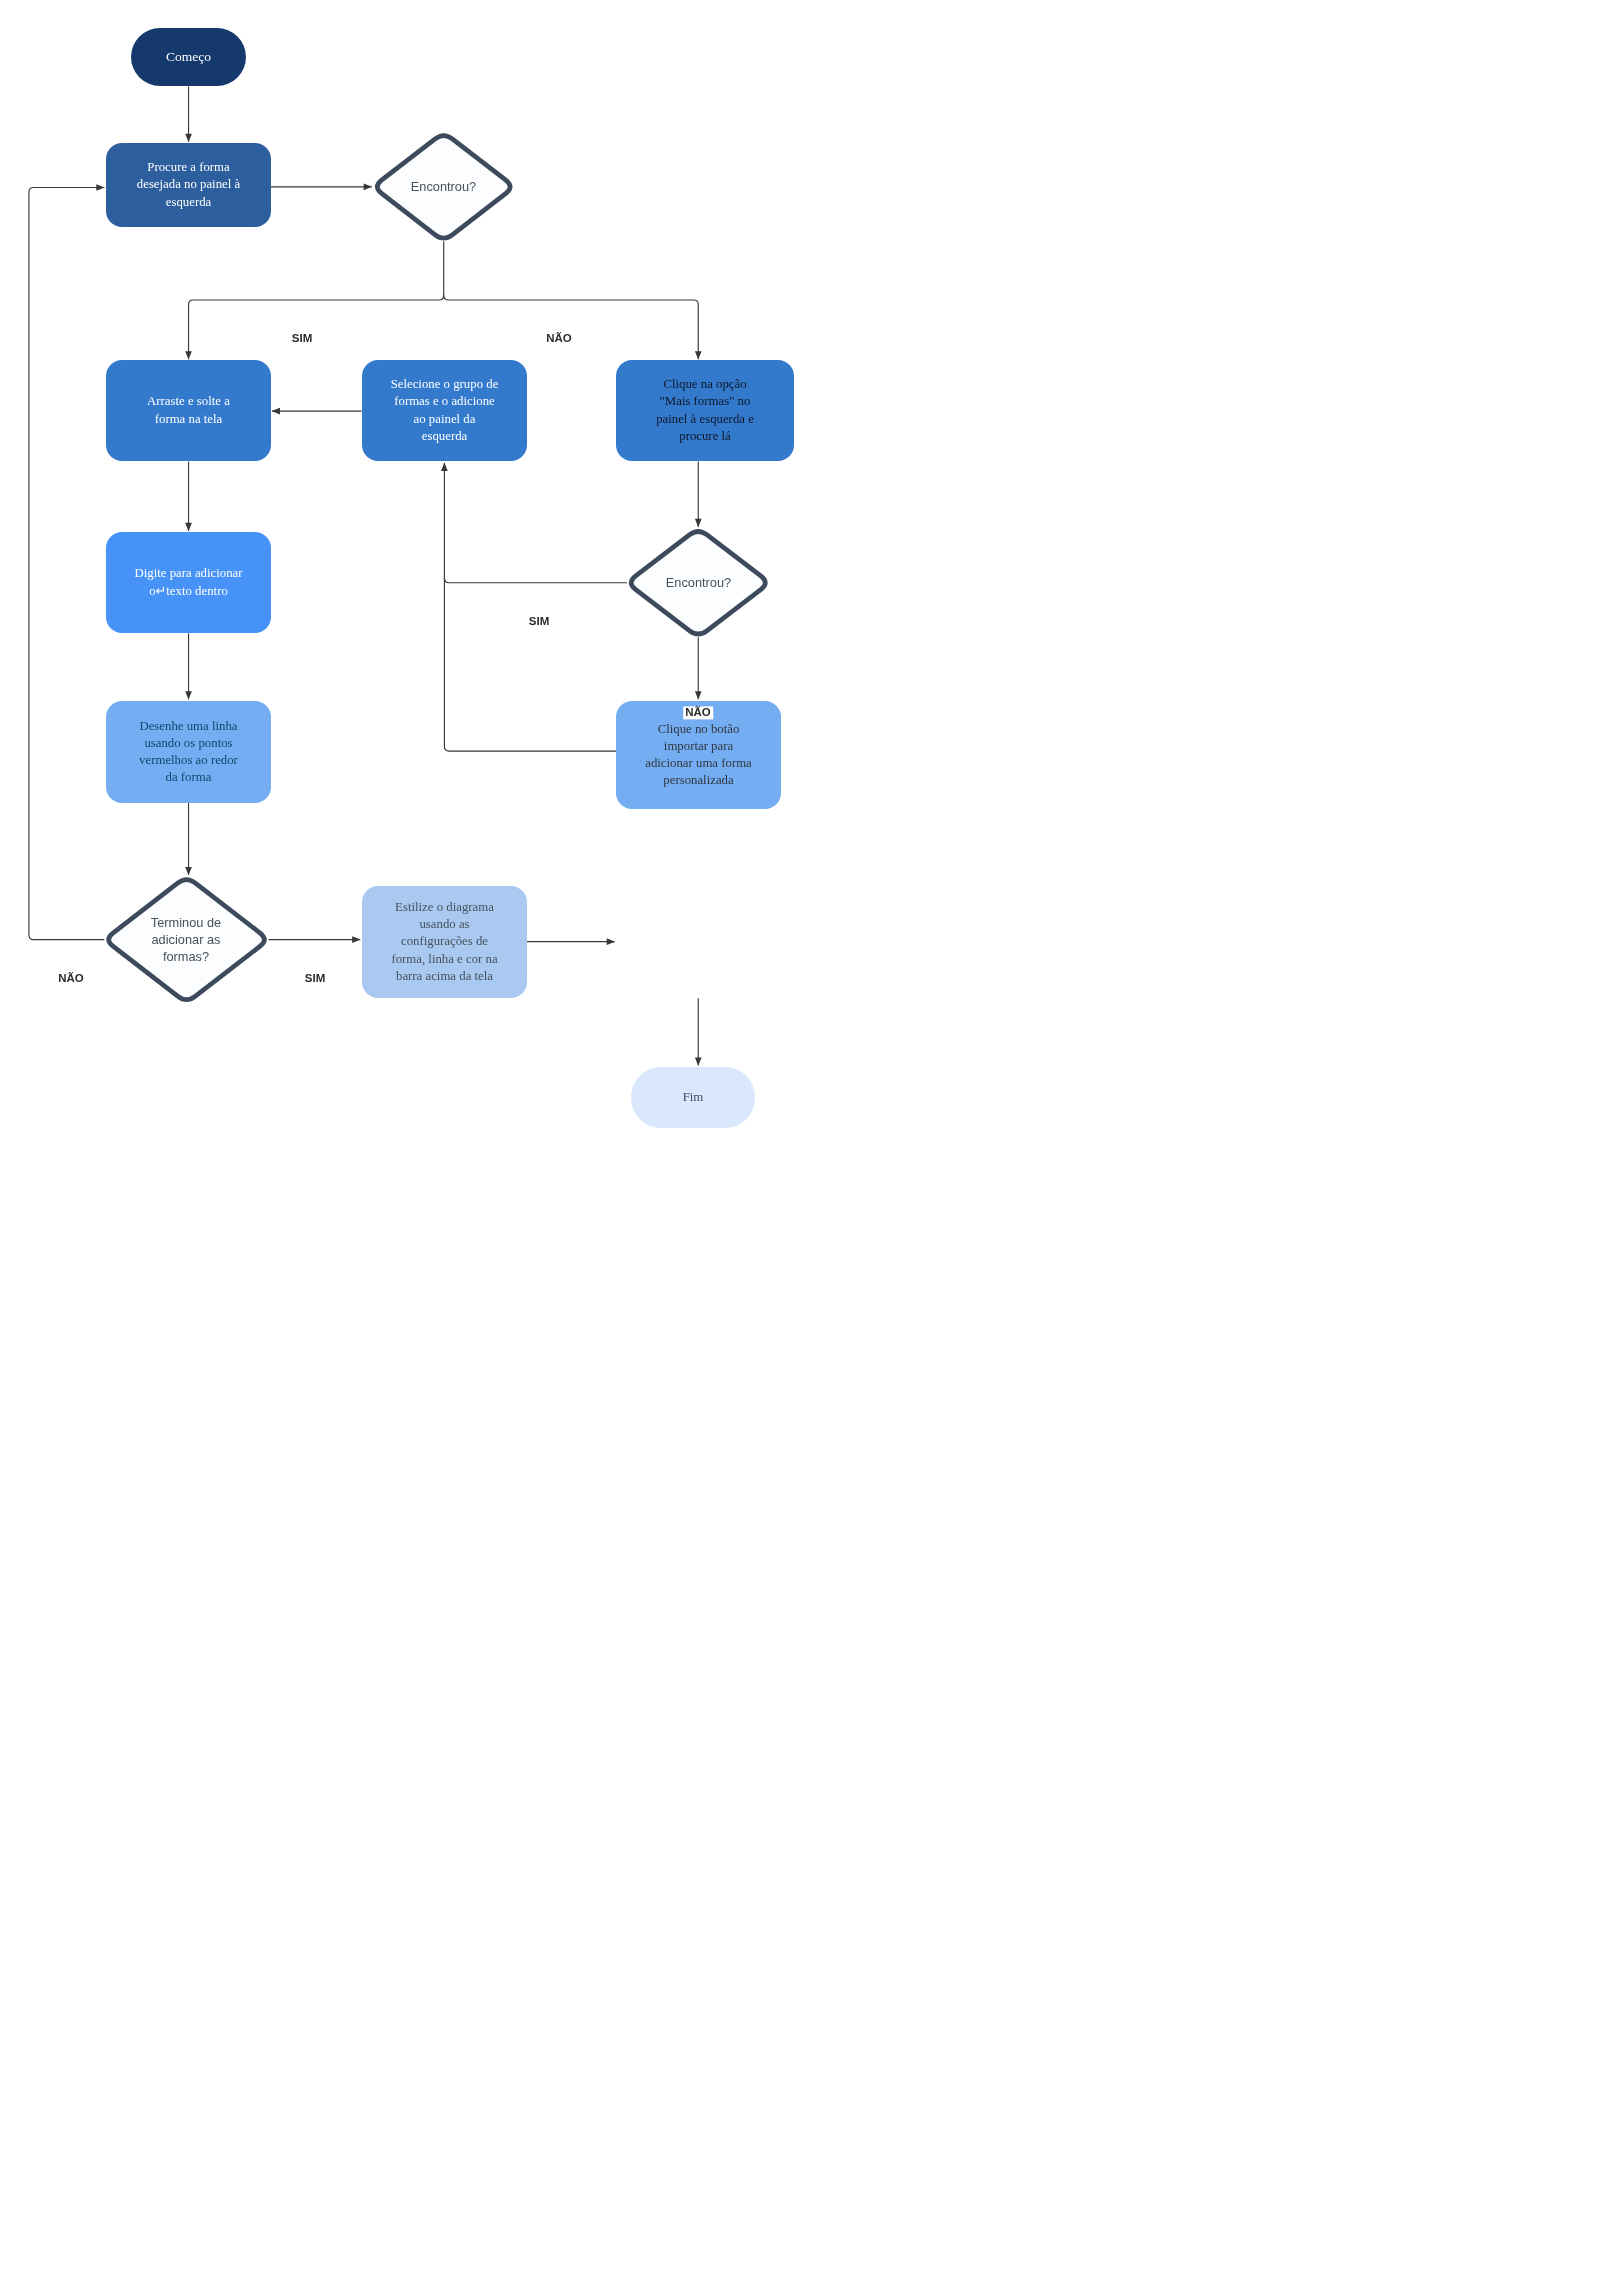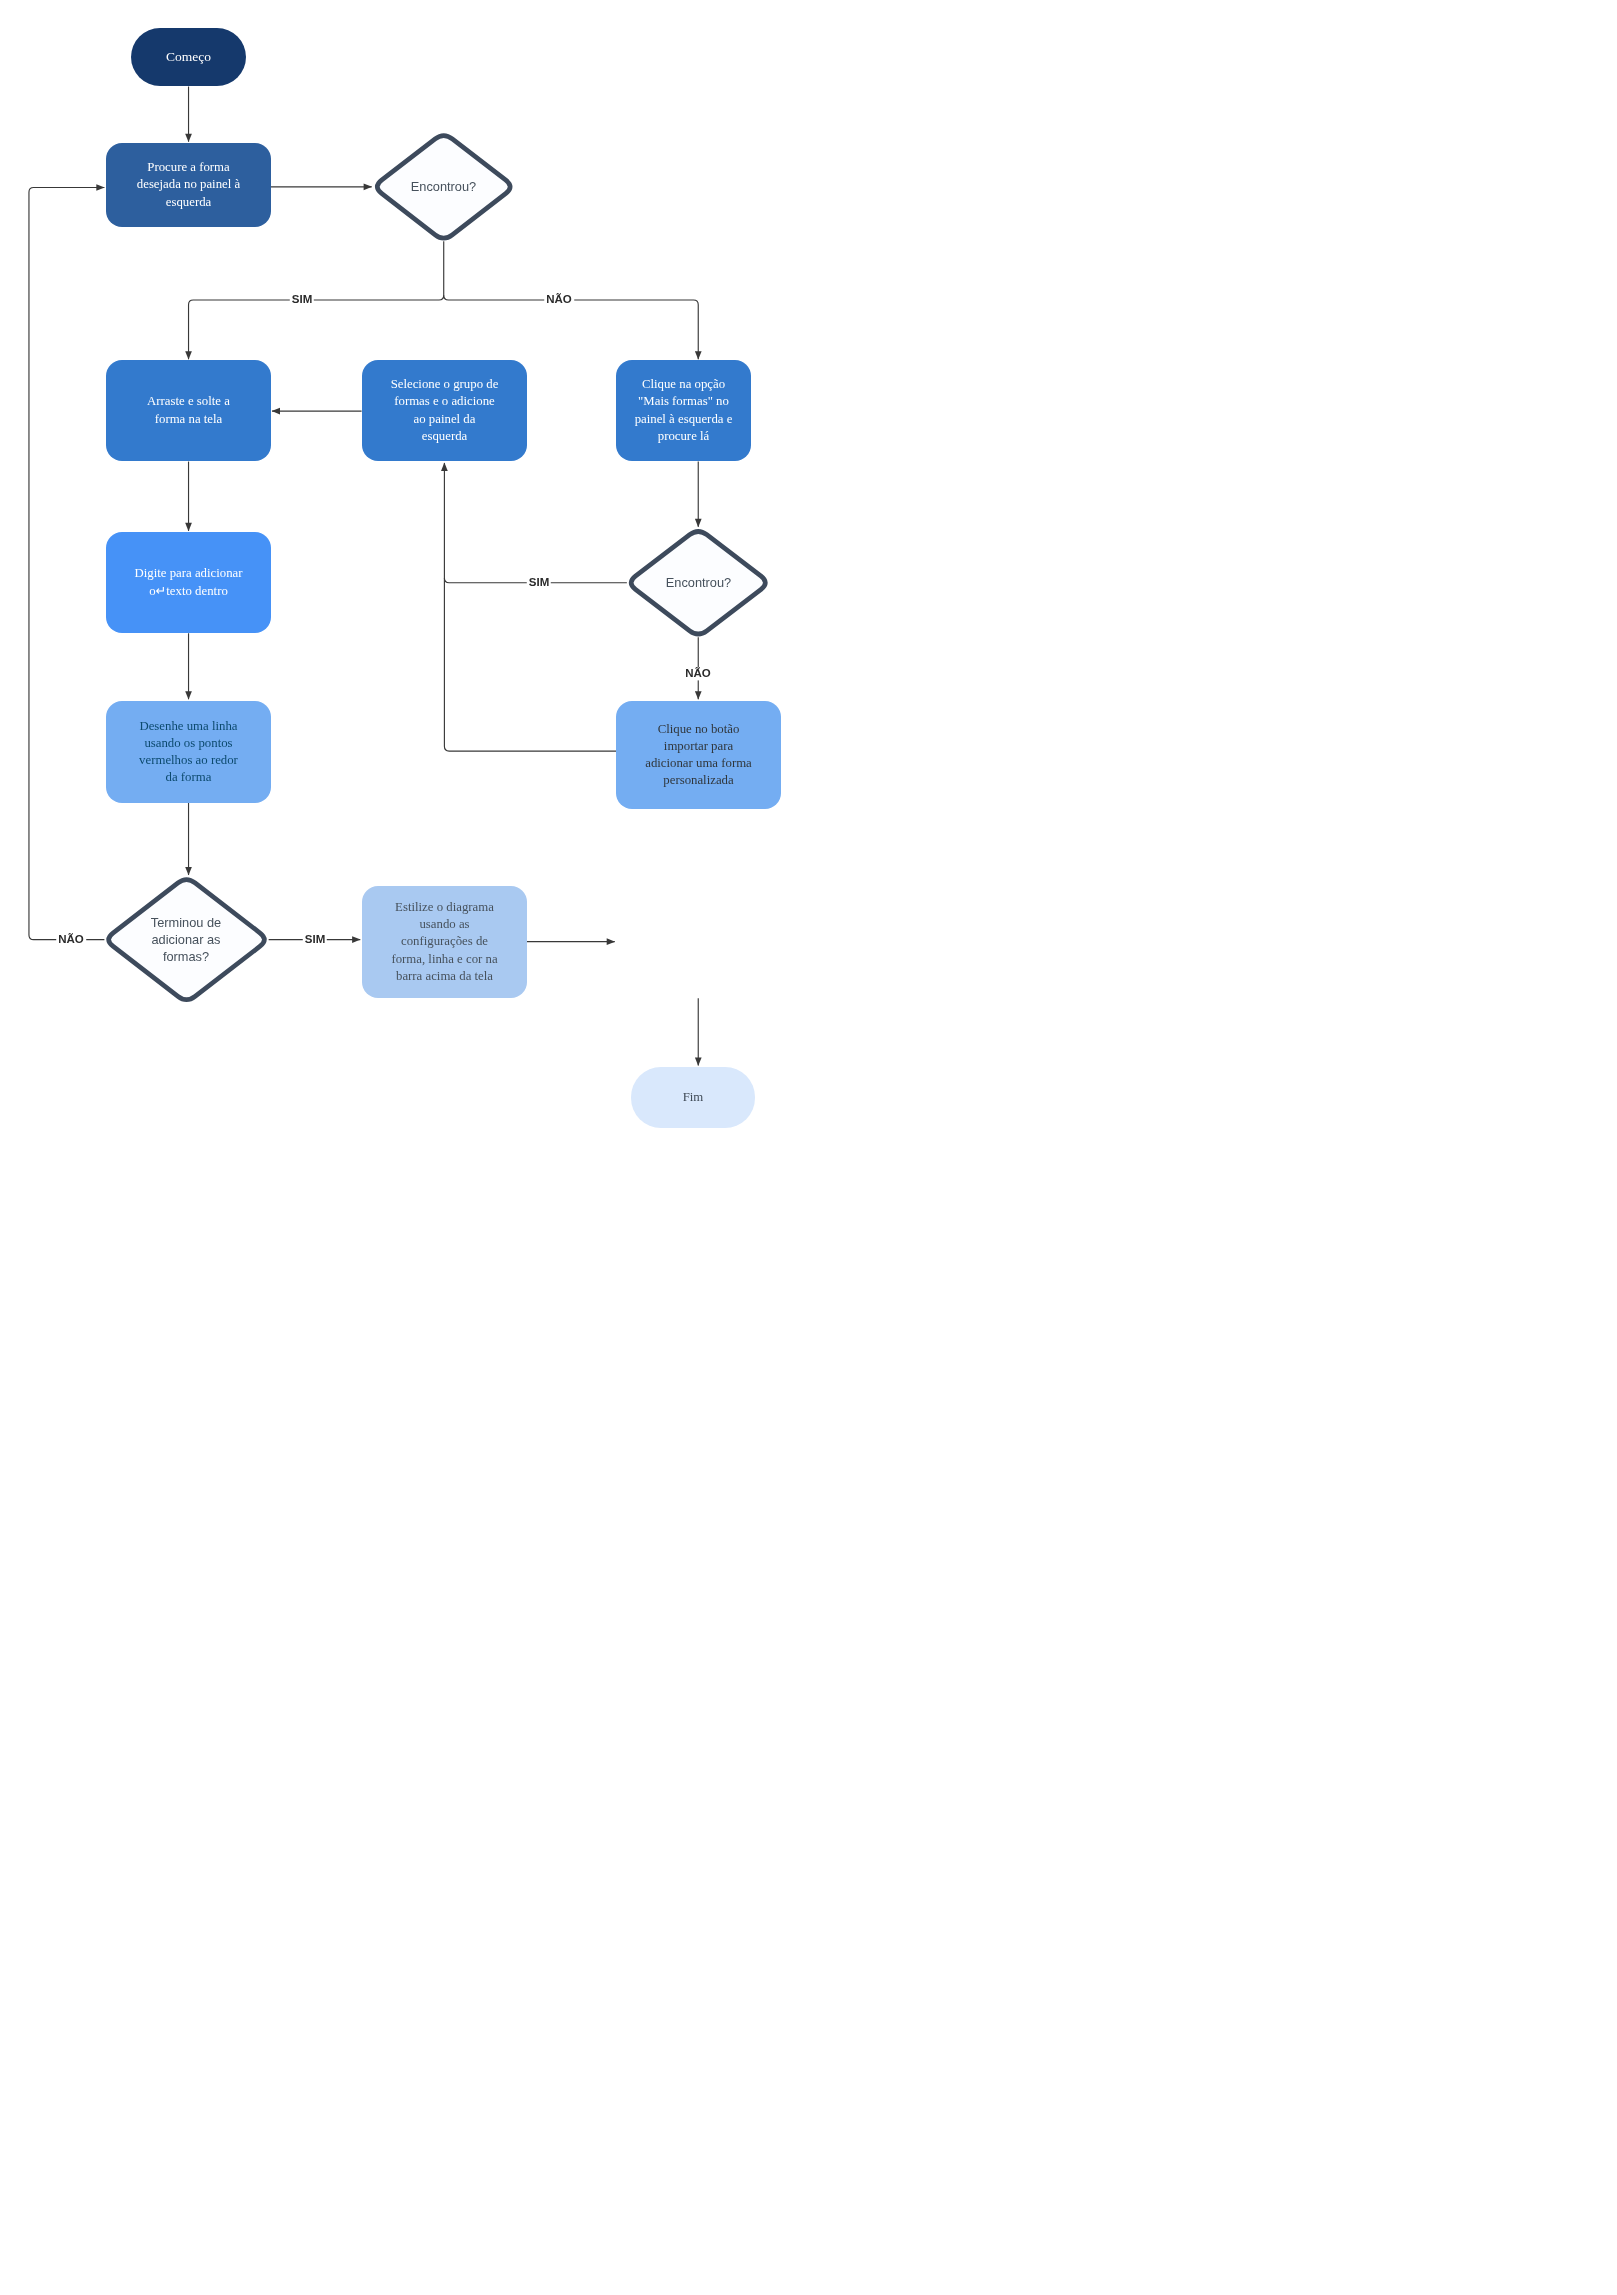--- a/index.html
+++ b/index.html
@@ -7,21 +7,21 @@
   #canvas{position:relative;width:808px;height:1148px;background:#ffffff;overflow:hidden;}
   #wires{position:absolute;left:0;top:0;z-index:1;}
   .node{position:absolute;z-index:2;display:flex;align-items:center;justify-content:center;
         text-align:center;white-space:pre-line;box-sizing:border-box;font-family:Liberation Serif, serif;}
   .rect{border-radius:16px;font-size:12.8px;line-height:1.34;}
   .pill-start{border-radius:30px;font-size:13.5px;}
   .pill-end{border-radius:30px;font-size:12.8px;}
   .diamond-label{position:absolute;z-index:3;display:flex;align-items:center;justify-content:center;
         text-align:center;white-space:pre-line;font-size:12.8px;line-height:1.34;background:transparent;}
   .edge-label{position:absolute;z-index:4;transform:translate(-50%,-50%);background:#ffffff;
-        font-size:11.5px;font-weight:bold;padding:0 2px;line-height:1.15;}
+        font-size:11.5px;font-weight:bold;padding:0 2px;line-height:1.15;margin-top:39px;}
 </style>
 </head>
 <body>
 
 <div id="canvas">
 
   <svg id="wires" width="808" height="1148" viewBox="0 0 1200 1704">
     <defs>
       <marker id="arw" markerUnits="userSpaceOnUse" markerWidth="14" markerHeight="11" refX="12.5" refY="5.5" orient="auto">
         <path d="M0.5,0.5 L13,5.5 L0.5,10.5 Z" fill="#383838"></path>
@@ -61,21 +61,21 @@
 esquerda</div>
 
   <div class="node rect" style="left: 106px; top: 360px; width: 165px; height: 101px; background-color: rgb(51, 122, 205); color: rgb(255, 255, 255);">Arraste e solte a
 forma na tela</div>
 
   <div class="node rect" style="left: 362px; top: 360px; width: 165px; height: 101px; background-color: rgb(51, 122, 205); color: rgb(255, 255, 255);">Selecione o grupo de
 formas e o adicione
 ao painel da
 esquerda</div>
 
-  <div class="node rect" style="left: 616px; top: 360px; width: 135px; height: 101px; background-color: rgb(51, 122, 205); color: #ffffff;">Clique na opção
+  <div class="node rect" style="left: 616px; top: 360px; width: 178px; height: 101px; background-color: rgb(51, 122, 205); color: #0f172a;">Clique na opção
 "Mais formas" no
 painel à esquerda e
 procure lá</div>
 
   <div class="node rect" style="left: 106px; top: 532px; width: 165px; height: 101px; background-color: rgb(70, 146, 247); color: rgb(255, 255, 255);">Digite para adicionar
 o↵texto dentro</div>
 
   <div class="node rect" style="left: 106px; top: 701px; width: 165px; height: 102px; background-color: rgb(116, 173, 242); color: #0c4a6e;">Desenhe uma linha
 usando os pontos
 vermelhos ao redor

